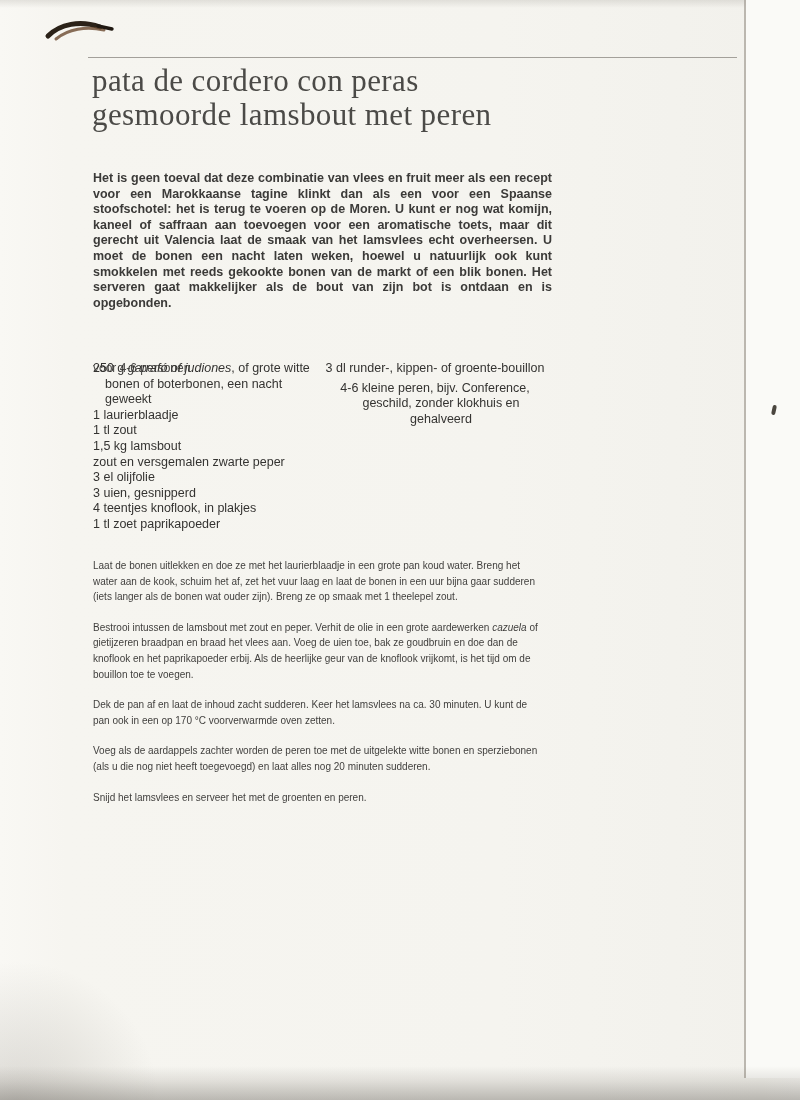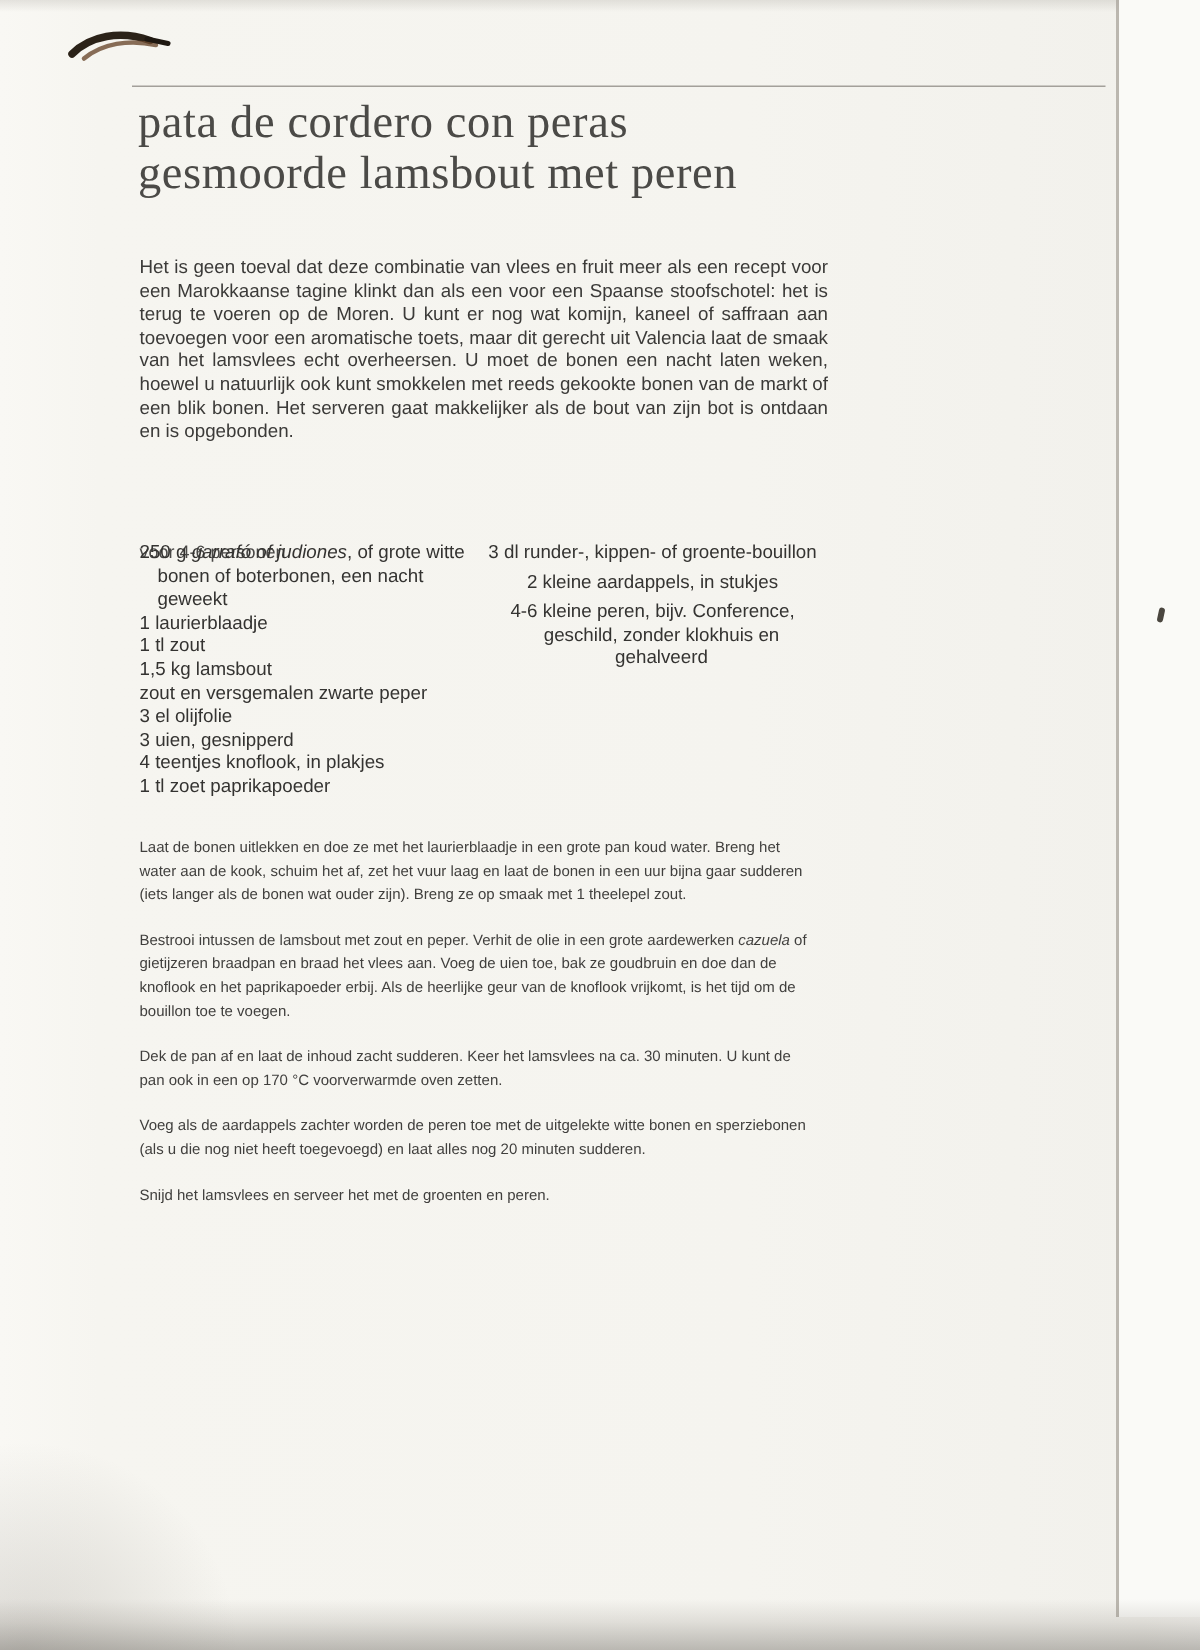--- a/index.html
+++ b/index.html
@@ -96,21 +96,21 @@
     letter-spacing: 0.4px;
     color: #4b4a47;
   }
   .intro {
     position: absolute;
     left: 93px;
     top: 171px;
     width: 459px;
     font-size: 12.5px;
     line-height: 15.6px;
-    font-weight: normal;
+    font-weight: bold;
     color: #3b3a38;
     text-align: justify;
     margin: 0;
   }
   .serves {
     position: absolute;
     left: 93px;
     top: 361px;
     font-size: 12px;
     color: #4a4947;
@@ -186,21 +186,20 @@
         <div class="ing">1,5 kg lamsbout</div>
         <div class="ing">zout en versgemalen zwarte peper</div>
         <div class="ing">3 el olijfolie</div>
         <div class="ing">3 uien, gesnipperd</div>
         <div class="ing">4 teentjes knoflook, in plakjes</div>
         <div class="ing">1 tl zoet paprikapoeder</div>
       </div>
     <div class="ing-col ing-col-right">
 
     <div class="ing">3 dl runder-, kippen- of groente-bouillon</div>
-        <div class="ing">2 kleine aardappels, in stukjes</div>
         <div class="ing">4-6 kleine peren, bijv. Conference, geschild, zonder klokhuis en gehalveerd</div>
       </div>
   </div>
 
   <div class="instructions">
 
   <p>Laat de bonen uitlekken en doe ze met het laurierblaadje in een grote pan koud water. Breng het water aan de kook, schuim het af, zet het vuur laag en laat de bonen in een uur bijna gaar sudderen (iets langer als de bonen wat ouder zijn). Breng ze op smaak met 1 theelepel zout.</p>
       <p>Bestrooi intussen de lamsbout met zout en peper. Verhit de olie in een grote aardewerken <i>cazuela</i> of gietijzeren braadpan en braad het vlees aan. Voeg de uien toe, bak ze goudbruin en doe dan de knoflook en het paprikapoeder erbij. Als de heerlijke geur van de knoflook vrijkomt, is het tijd om de bouillon toe te voegen.</p>
       <p>Dek de pan af en laat de inhoud zacht sudderen. Keer het lamsvlees na ca. 30 minuten. U kunt de pan ook in een op 170 °C voorverwarmde oven zetten.</p>
       <p>Voeg als de aardappels zachter worden de peren toe met de uitgelekte witte bonen en sperziebonen (als u die nog niet heeft toegevoegd) en laat alles nog 20 minuten sudderen.</p>

